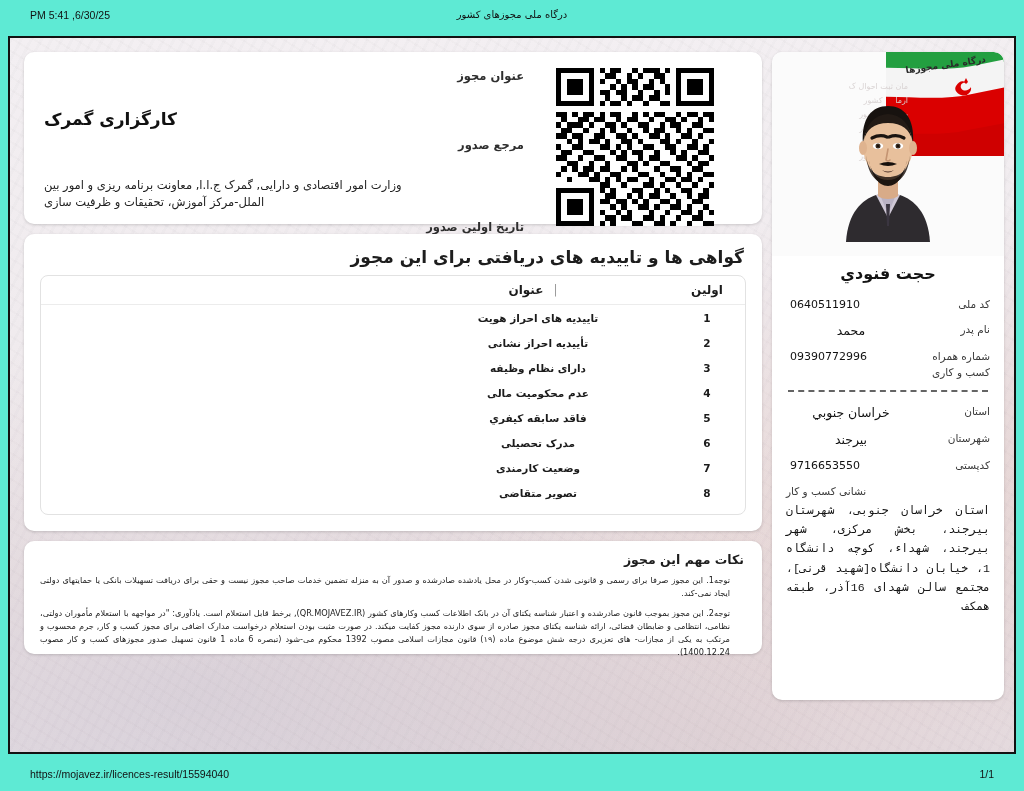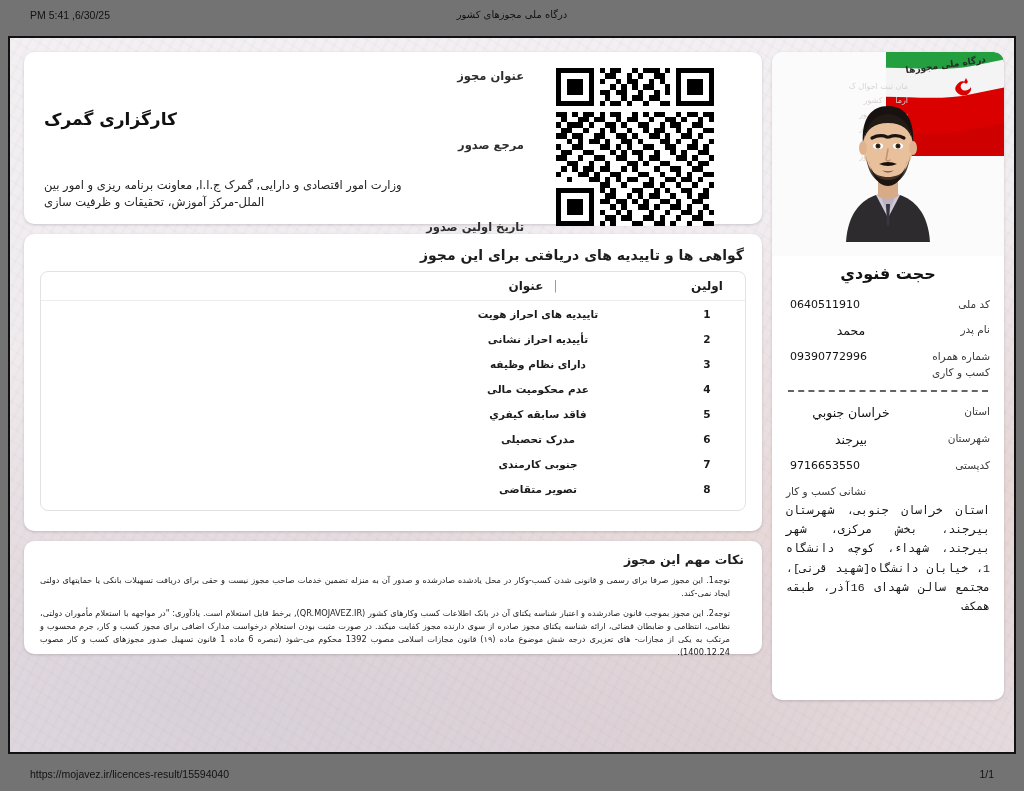--- a/index.html
+++ b/index.html
@@ -2,21 +2,21 @@
 <html lang="fa" dir="rtl"><head>
 <meta charset="utf-8">
 <title>Mojavez License Print Preview</title>
 <style>
   html,body{margin:0;padding:0;}
   body{
     width:1024px;height:791px;overflow:hidden;
     background:#ffffff;
     font-family:"DejaVu Sans","Liberation Sans",sans-serif;
   }
-  .page{position:relative;width:1024px;height:791px;background:#737373;}
+  .page{position:relative;width:1024px;height:791px;background:#5eead4;}
 
   
   .print-chrome{
     position:absolute;left:0;right:0;
     height:32px;
     font-family:"Liberation Sans",sans-serif;
     font-size:10.5px;color:#111;
   }
   .print-header{top:0;}
   .print-footer{bottom:0;}
@@ -73,21 +73,21 @@
   .fval.big{font-size:17px;font-weight:bold;color:#111;line-height:1.3;}
   .fval.num{font-size:11.5px;letter-spacing:.3px;}
   .qr-wrap{
     flex:1;display:flex;align-items:flex-start;justify-content:center;padding-top:4px;
   }
   .qr{width:158px;height:158px;display:block;}
 
   
   .cert-card{left:14px;top:196px;width:738px;height:297px;padding:10px 16px 12px 16px;}
   .cert-title{
-    direction:rtl;text-align:right;font-size:14px;color:#1d1d1d;
+    direction:rtl;text-align:right;font-size:17px;color:#1d1d1d;
     font-family:"DejaVu Sans",sans-serif;margin:3px 2px 8px 0;font-weight:600;
   }
   .cert-table-box{
     border:1px solid #e2e2e2;border-radius:8px;overflow:hidden;height:238px;
     background:#fff;
   }
   table.cert{width:100%;border-collapse:collapse;direction:rtl;}
   table.cert th,table.cert td{
     font-family:"DejaVu Sans",sans-serif;color:#1b1b1b;
     padding:3px 10px;text-align:center;vertical-align:middle;
@@ -483,21 +483,21 @@
               <td class="col-title">فاقد سابقه کیفري</td>
               <td class="col-pad"></td>
             </tr>
             <tr>
               <td class="col-row">6</td>
               <td class="col-title">مدرک تحصیلی</td>
               <td class="col-pad"></td>
             </tr>
             <tr>
               <td class="col-row">7</td>
-              <td class="col-title">جنوبی کارمندی</td>
+              <td class="col-title">وضعیت کارمندی</td>
               <td class="col-pad"></td>
             </tr>
             <tr>
               <td class="col-row">8</td>
               <td class="col-title">تصویر متقاضی</td>
               <td class="col-pad"></td>
             </tr>
             <tr>
               <td class="col-row">9</td>
               <td class="col-title">استعلام کد پستی</td>

